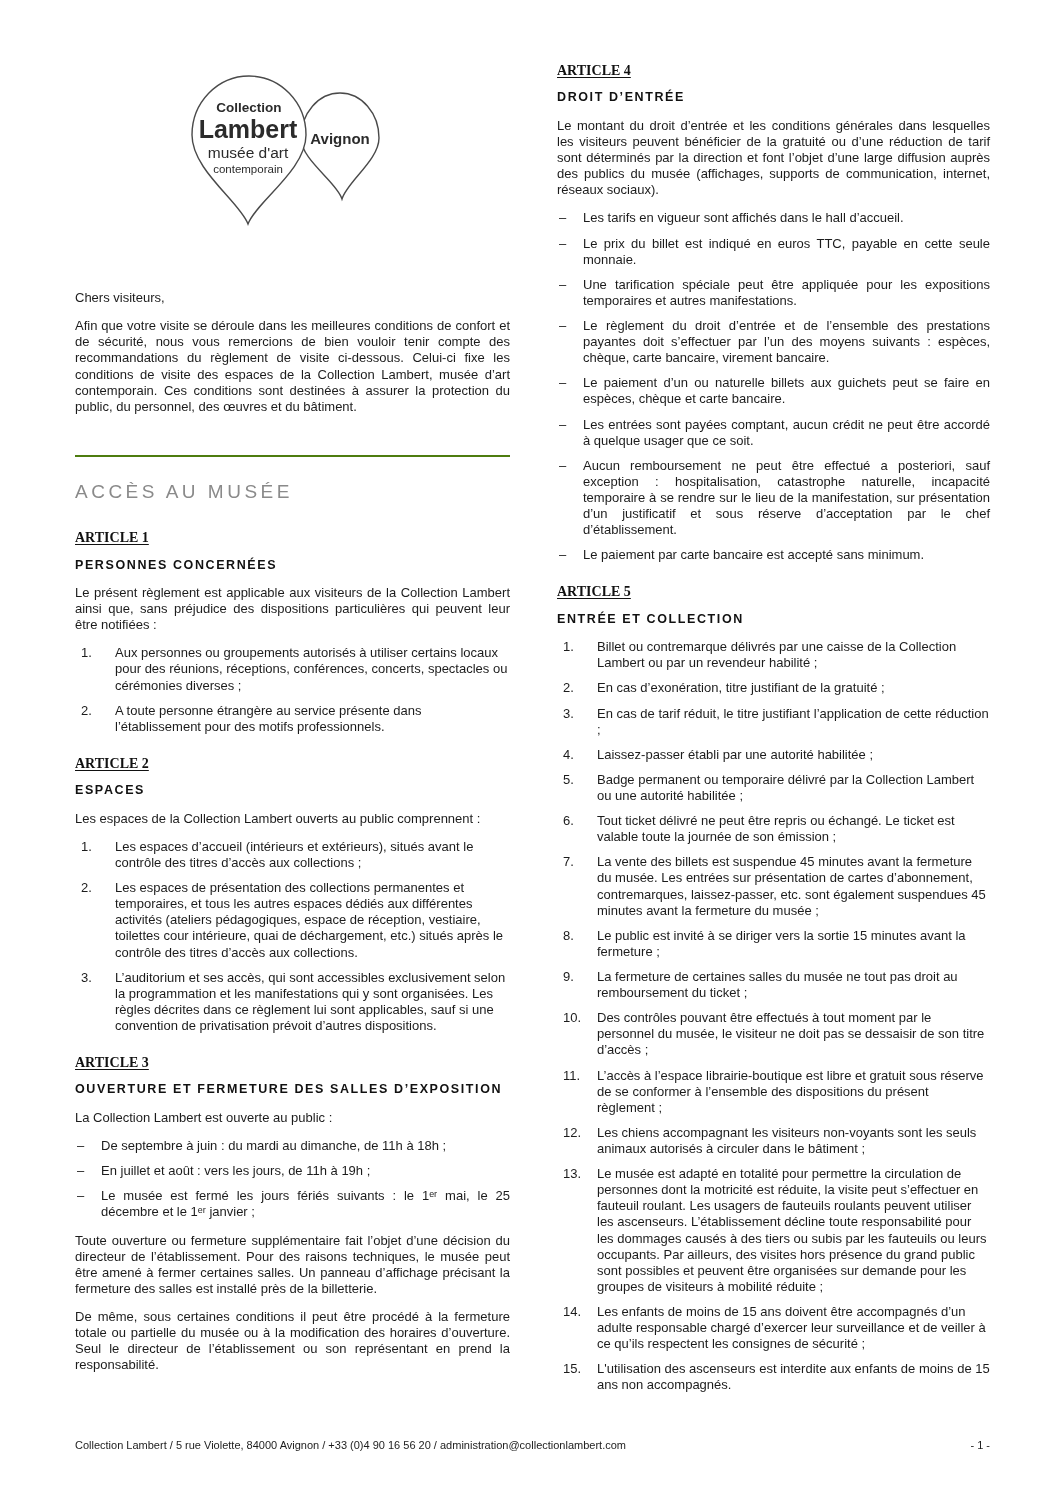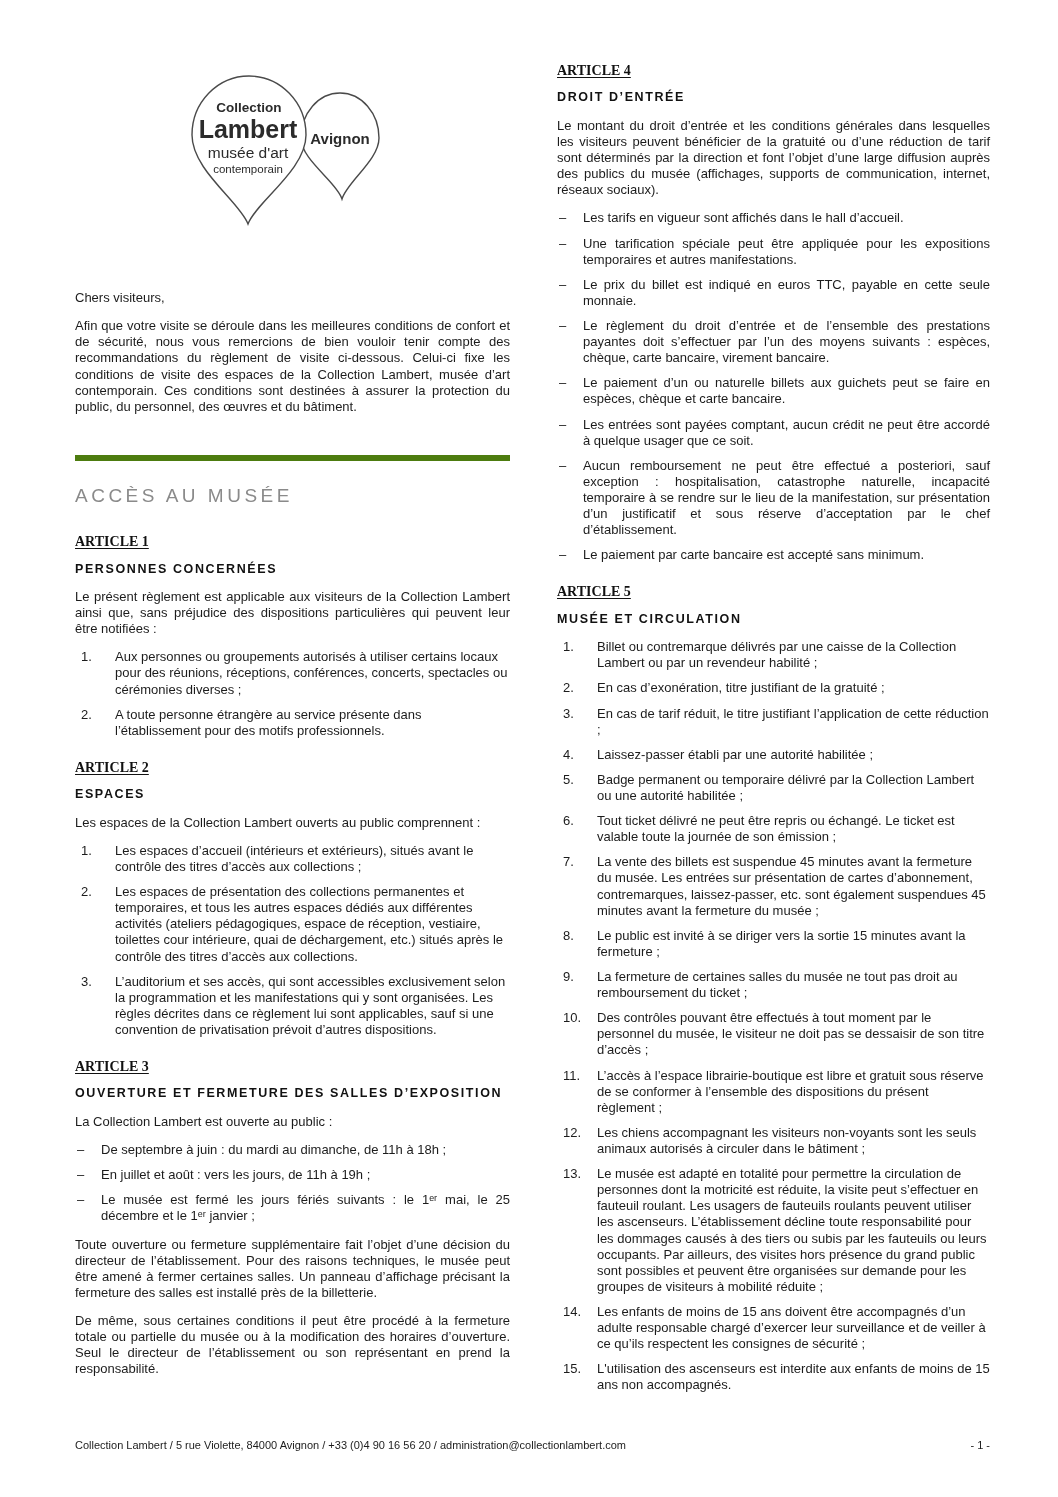--- a/index.html
+++ b/index.html
@@ -21,21 +21,21 @@
   .logo svg text{fill:#2b2b2b;}
 
   
   .doc-title{font-weight:normal;font-size:24.5px;line-height:1.42;color:#141414;margin:30px 0 0 0;letter-spacing:.2px;}
   .doc-title span{display:block;}
 
   .salutation{margin:54px 0 10px 0;}
   p.body{margin:12px 0 9px 0;text-align:justify;}
 
   
-  .section-header{margin:40px 0 26px 0;border-top:6px solid #4d7c0f;padding-top:7px;}
+  .section-header{margin:40px 0 26px 0;border-top:2px solid #4d7c0f;padding-top:7px;}
   .section-title{font-size:19px;letter-spacing:3.5px;color:#8a8a8a;font-weight:normal;}
 
   
   .article{margin-top:20px;}
   .col.right .article:first-child{margin-top:0;}
   .article-label{
     font-family:"Liberation Serif", serif;
     font-size:14px;font-weight:bold;color:#111;
     text-decoration:underline;text-underline-offset:2px;
     margin:0 0 11px 0;
@@ -127,33 +127,33 @@
     </section>
 
     <section class="col right">
 
       <section class="article">
         <h3 class="article-label">ARTICLE 4</h3>
         <h4 class="article-heading">DROIT D’ENTRÉE</h4>
         <p class="body">Le montant du droit d’entrée et les conditions générales dans lesquelles les visiteurs peuvent bénéficier de la gratuité ou d’une réduction de tarif sont déterminés par la direction et font l’objet d’une large diffusion auprès des publics du musée (affichages, supports de communication, internet, réseaux sociaux).</p>
         <ul class="dash">
             <li>Les tarifs en vigueur sont affichés dans le hall d’accueil.</li>
+            <li>Le prix du billet est indiqué en euros TTC, payable en cette seule monnaie.</li>
             <li>Une tarification spéciale peut être appliquée pour les expositions temporaires et autres manifestations.</li>
-            <li>Le prix du billet est indiqué en euros TTC, payable en cette seule monnaie.</li>
             <li>Le règlement du droit d’entrée et de l’ensemble des prestations payantes doit s’effectuer par l’un des moyens suivants : espèces, chèque, carte bancaire, virement bancaire.</li>
             <li>Le paiement d’un ou naturelle billets aux guichets peut se faire en espèces, chèque et carte bancaire.</li>
             <li>Les entrées sont payées comptant, aucun crédit ne peut être accordé à quelque usager que ce soit.</li>
             <li>Aucun remboursement ne peut être effectué a posteriori, sauf exception : hospitalisation, catastrophe naturelle, incapacité temporaire à se rendre sur le lieu de la manifestation, sur présentation d’un justificatif et sous réserve d’acceptation par le chef d’établissement.</li>
             <li>Le paiement par carte bancaire est accepté sans minimum.</li>
           </ul>
       </section>
 
       <section class="article">
         <h3 class="article-label">ARTICLE 5</h3>
-        <h4 class="article-heading">MUSÉE ET CIRCULATION</h4>
+        <h4 class="article-heading">ENTRÉE ET COLLECTION</h4>
         <ol class="num">
             <li>Billet ou contremarque délivrés par une caisse de la Collection Lambert ou par un revendeur habilité ;</li>
             <li>En cas d’exonération, titre justifiant de la gratuité ;</li>
             <li>En cas de tarif réduit, le titre justifiant l’application de cette réduction ;</li>
             <li>Laissez-passer établi par une autorité habilitée ;</li>
             <li>Badge permanent ou temporaire délivré par la Collection Lambert ou une autorité habilitée ;</li>
             <li>Tout ticket délivré ne peut être repris ou échangé. Le ticket est valable toute la journée de son émission ;</li>
             <li>La vente des billets est suspendue 45 minutes avant la fermeture du musée. Les entrées sur présentation de cartes d’abonnement, contremarques, laissez-passer, etc. sont également suspendues 45 minutes avant la fermeture du musée ;</li>
             <li>Le public est invité à se diriger vers la sortie 15 minutes avant la fermeture ;</li>
             <li>La fermeture de certaines salles du musée ne tout pas droit au remboursement du ticket ;</li>

